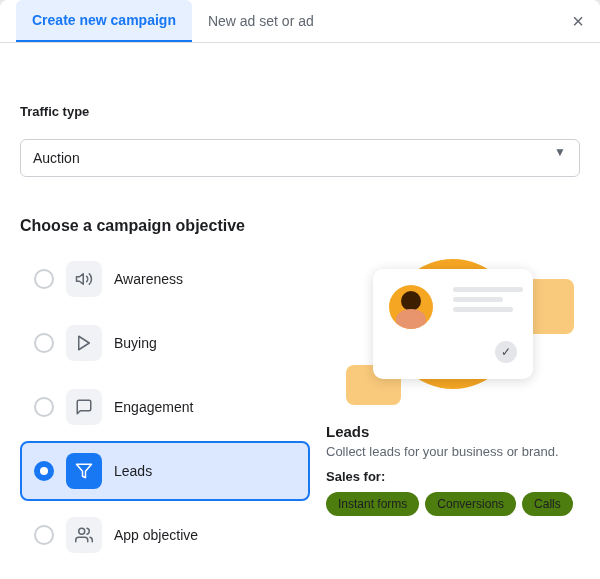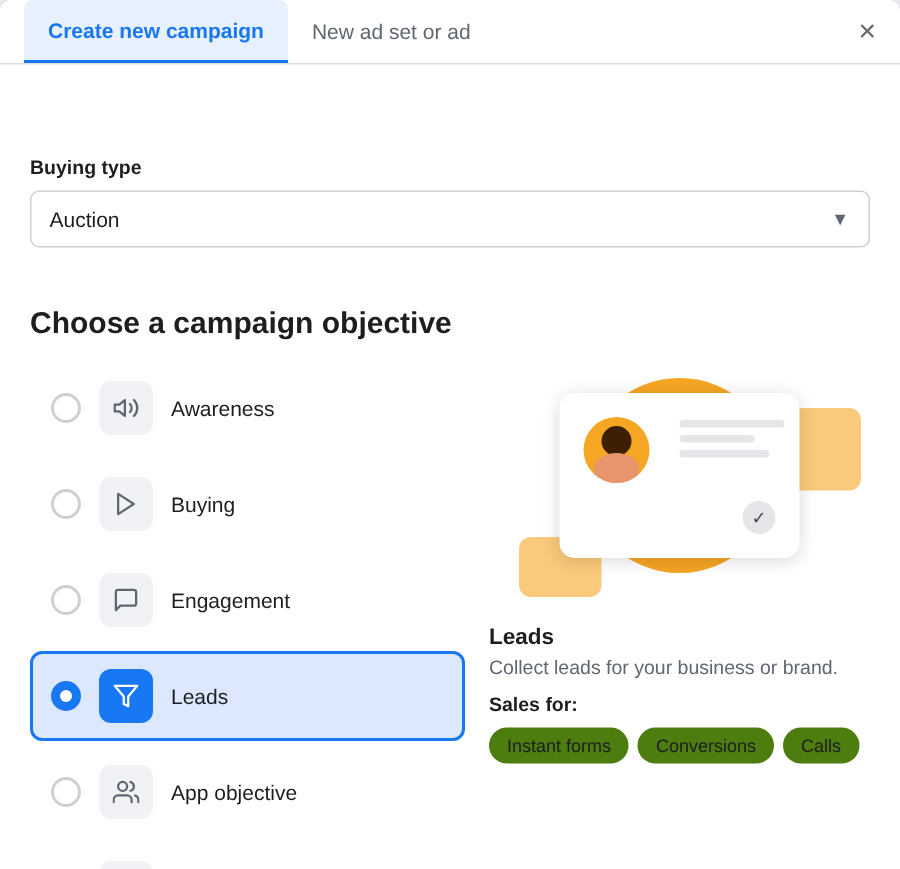--- a/index.html
+++ b/index.html
@@ -78,32 +78,33 @@
     .select-wrapper select {
       width: 100%;
       padding: 10px 40px 10px 12px;
       border: 1px solid #ccd0d5;
       border-radius: 6px;
       font-size: 14px;
       color: #1c1e21;
       background: #fff;
       appearance: none;
       cursor: pointer;
+      margin-top: 12px;
     }
     .select-arrow {
       position: absolute;
       right: 14px;
       top: 50%;
       transform: translateY(-50%);
       color: #606770;
       pointer-events: none;
       font-size: 12px;
     }
     .objective-title {
-      font-size: 20px;
+      font-size: 16px;
       font-weight: 700;
       color: #1c1e21;
       margin-bottom: 14px;
       margin-top: 40px;
     }
     
     .objective-content {
       display: flex;
       gap: 16px;
     }
@@ -324,21 +325,21 @@
 <div class="modal">
 
   <div class="modal-header">
     <div class="tab-active">Create new campaign</div>
     <div class="tab-inactive">New ad set or ad</div>
     <button class="close-btn">×</button>
   </div>
 
   <div class="modal-body">
 
-    <div class="buying-type-label">Buying type</div>
+    <div class="buying-type-label">Traffic type</div>
     <div class="select-wrapper">
       <select>
         <option>Auction</option>
         <option>Reach and frequency</option>
         <option>TRP buying</option>
       </select>
       <span class="select-arrow">▼</span>
     </div>
 
     <div class="objective-title">Choose a campaign objective</div>

